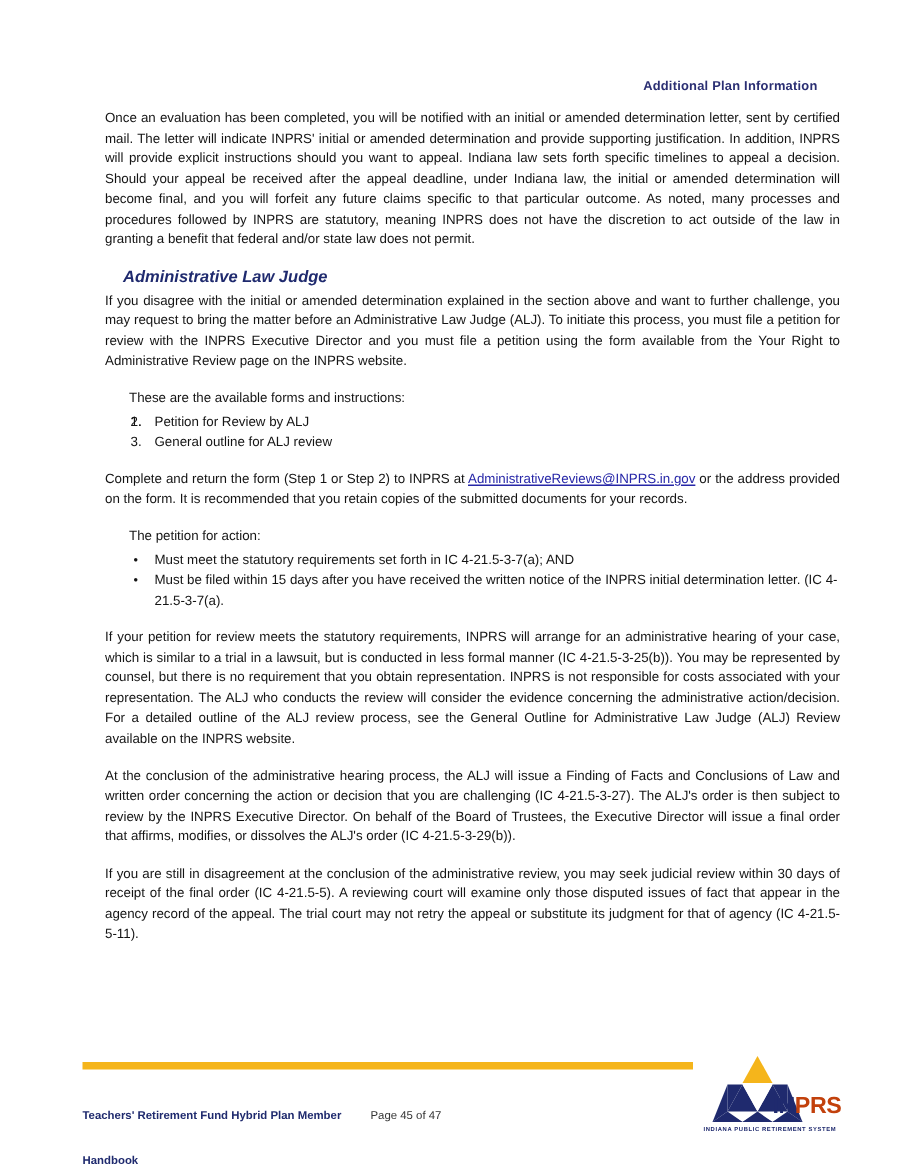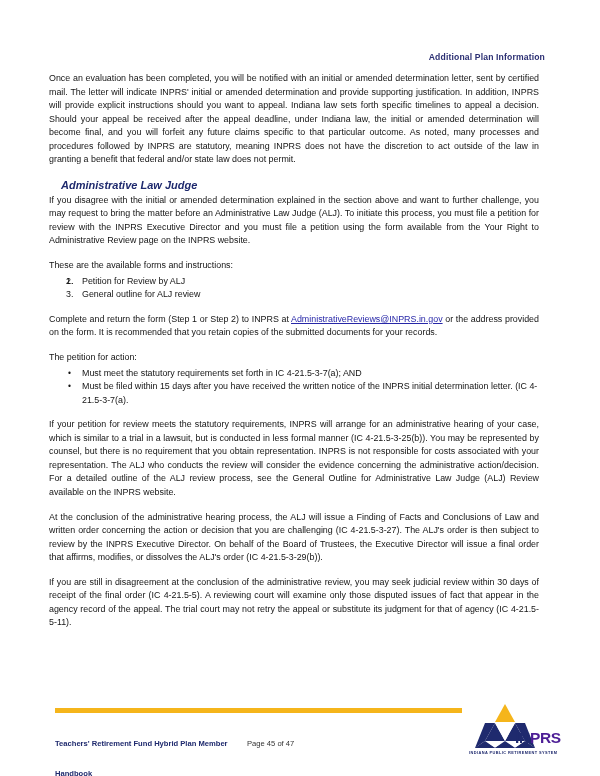--- a/index.html
+++ b/index.html
@@ -30,34 +30,35 @@
     font-size: 8.6px;
     font-weight: bold;
     color: #2b2f73;
     letter-spacing: 0.15px;
     white-space: nowrap;
   }
 
   
   .content {
     position: absolute;
-    left: 49px;
+    left: 70px;
     top: 72px;
     width: 490px;
   }
 
   p.para {
     margin: 0 0 11px 0;
     font-size: 8.9px;
     line-height: 13.55px;
     text-align: justify;
     color: #141414;
   }
   p.para.lead {
     margin-bottom: 2px;
+    margin-left: 16px;
   }
 
   h2.section-heading {
     margin: 0 0 2px 12px;
     font-size: 11px;
     font-weight: bold;
     color: #1f2a6e;
     line-height: 14px;
     font-style: italic;
   }
@@ -170,21 +171,21 @@
     position: absolute;
     left: 47px;
     top: 28px;
     font-size: 15.5px;
     font-weight: bold;
     letter-spacing: -0.3px;
     line-height: 16px;
     white-space: nowrap;
   }
   .logo-word .in { color: #1f2a6e; }
-  .logo-word .prs { color: #4c1d95; }
+  .logo-word .prs { color: #c2410c; }
   .logo-tagline {
     position: absolute;
     left: 1px;
     top: 48px;
     font-size: 3.9px;
     font-weight: bold;
     letter-spacing: 0.42px;
     color: #1f2a6e;
     white-space: nowrap;
   }

